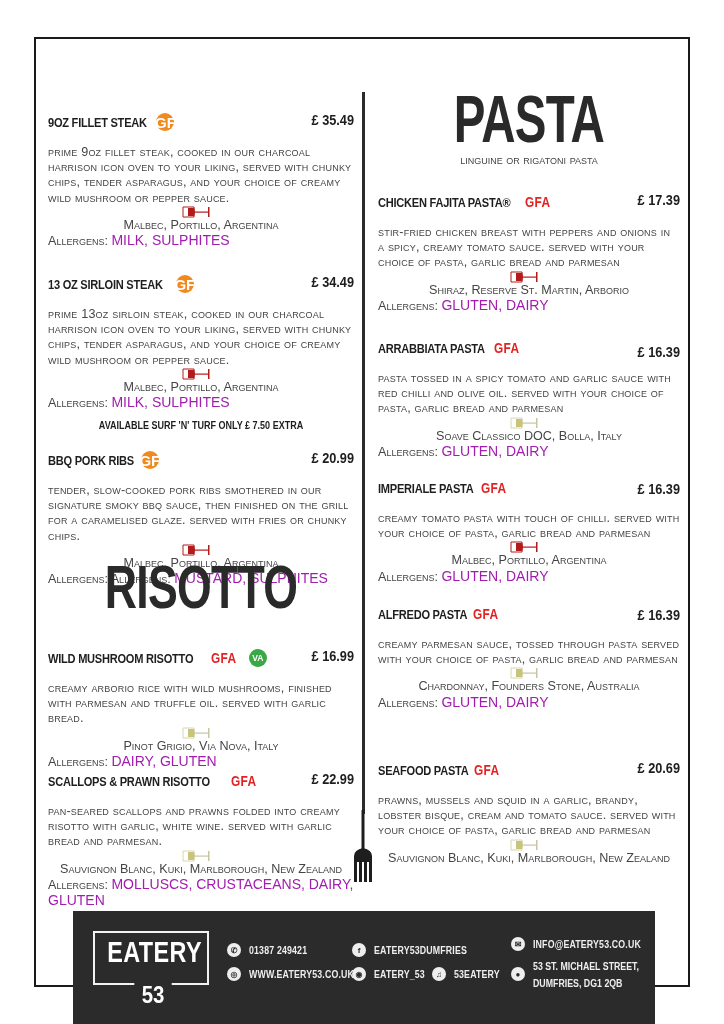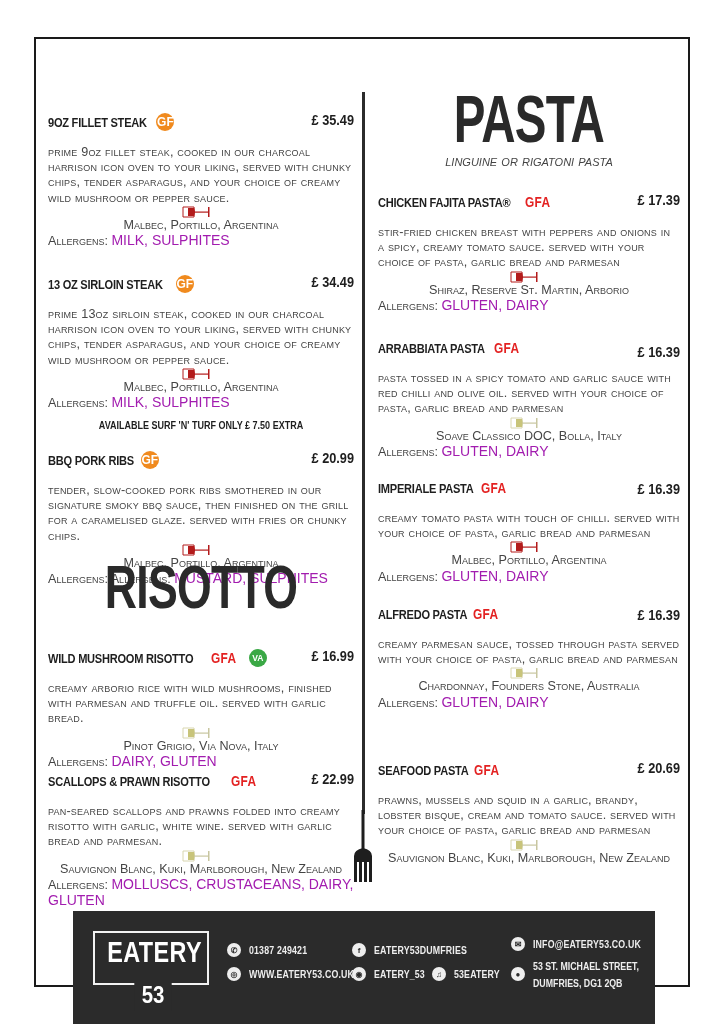--- a/index.html
+++ b/index.html
@@ -10,35 +10,35 @@
   .divider { position: absolute; left: 362px; top: 92px; width: 3px; height: 722px; background: #2b2b2b; }
   .fork { position: absolute; left: 348px; top: 810px; width: 30px; height: 80px; }
 
   .col { position: absolute; }
   .col-left { left: 48px; top: 92px; width: 306px; }
   .col-right { left: 378px; top: 92px; width: 302px; }
 
   .item { position: absolute; left: 0; width: 100%; }
   .item-head { display: flex; align-items: center; height: 22px; position: relative; margin-top: 19px; }
   .item-name { font-family: "Liberation Sans", sans-serif; font-weight: 700; font-size: 13.5px; letter-spacing: -0.3px; color: #1e1e1e; text-transform: uppercase; transform: scaleX(0.82); transform-origin: left center; white-space: nowrap; }
-  .badge-gf { display: inline-flex; align-items: center; justify-content: center; width: 18px; height: 18px; border-radius: 50%; background: #f08a1e; color: #fff; font-size: 12px; font-weight: 700; margin-left: -12px; }
+  .badge-gf { display: inline-flex; align-items: center; justify-content: center; width: 18px; height: 18px; border-radius: 50%; background: #f08a1e; color: #fff; font-size: 15px; font-weight: 700; margin-left: -12px; }
   .badge-va { display: inline-flex; align-items: center; justify-content: center; width: 18px; height: 18px; border-radius: 50%; background: #3aa845; color: #fff; font-size: 8.5px; font-weight: 700; margin-left: 8px; }
   .badge-gfa { color: #e32222; font-weight: 700; font-size: 14px; transform: scaleX(0.85); transform-origin: left center; display: inline-block; margin-left: -14px; letter-spacing: 0.3px; }
   .price { position: absolute; right: 0; top: 0; font-weight: 700; font-size: 15px; color: #1e1e1e; transform: scaleX(0.85); transform-origin: right center; white-space: nowrap; }
 
   .desc { margin-top: 12px; font-size: 12.6px; line-height: 15.2px; color: #444; font-variant: small-caps; letter-spacing: 0.2px; text-transform: lowercase; }
   .wine { display: flex; align-items: center; font-size: 12.6px; line-height: 15.2px; color: #444; font-variant: small-caps; flex-direction: column; }
   .wine-icon { width: 30px; height: 12px; flex: none; margin-right: 8px; }
   .allergens { font-size: 12.6px; line-height: 15.2px; color: #444; }
   .allergens .lbl { font-variant: small-caps; }
   .allergens .val { font-size: 14px; color: #a21caf; }
   .extra { text-align: center; font-weight: 700; font-size: 11px; color: #1e1e1e; margin-top: 8px; transform: scaleX(0.82); }
 
   .section-title { position: absolute; font-weight: 700; color: #2a2a2a; transform: scaleX(0.72); transform-origin: center; text-align: center; letter-spacing: -1px; }
-  .subtitle { position: absolute; font-size: 15px; color: #444; font-variant: small-caps; text-transform: lowercase; text-align: center; font-style: italic; }
+  .subtitle { position: absolute; font-size: 13px; color: #444; font-variant: small-caps; text-transform: lowercase; text-align: center; }
 
   .footer { position: absolute; left: 73px; top: 911px; width: 582px; height: 113px; background: #2b2b2b; color: #f2f2f2; }
   .logo { position: absolute; left: 20px; top: 20px; width: 116px; height: 54px; border: 2px solid #f2f2f2; }
   .logo-top { position: absolute; left: 0; right: 0; top: 2px; text-align: center; font-weight: 700; font-size: 30px; color: #fff; transform: scaleX(0.78); letter-spacing: 0.5px; }
   .logo-bottom { position: absolute; left: 36px; top: 48px; width: 44px; height: 30px; background: #2b2b2b; text-align: center; font-weight: 700; font-size: 24px; color: #fff; transform: scaleX(0.85); }
   .contact { position: absolute; display: flex; align-items: center; font-size: 11px; color: #eee; white-space: nowrap; }
   .contact .txt { transform: scaleX(0.8); transform-origin: left center; font-weight: 700; letter-spacing: 0.2px; }
   .ci { width: 14px; height: 14px; border-radius: 50%; background: #eee; color: #2b2b2b; font-size: 8px; font-weight: 700; display: inline-flex; align-items: center; justify-content: center; margin-right: 8px; flex: none; }
   .addr { position: absolute; left: 440px; top: 47px; font-size: 11px; color: #eee; line-height: 17px; font-weight: 700; transform: scaleX(0.8); transform-origin: left top; white-space: nowrap; }
 </style>

